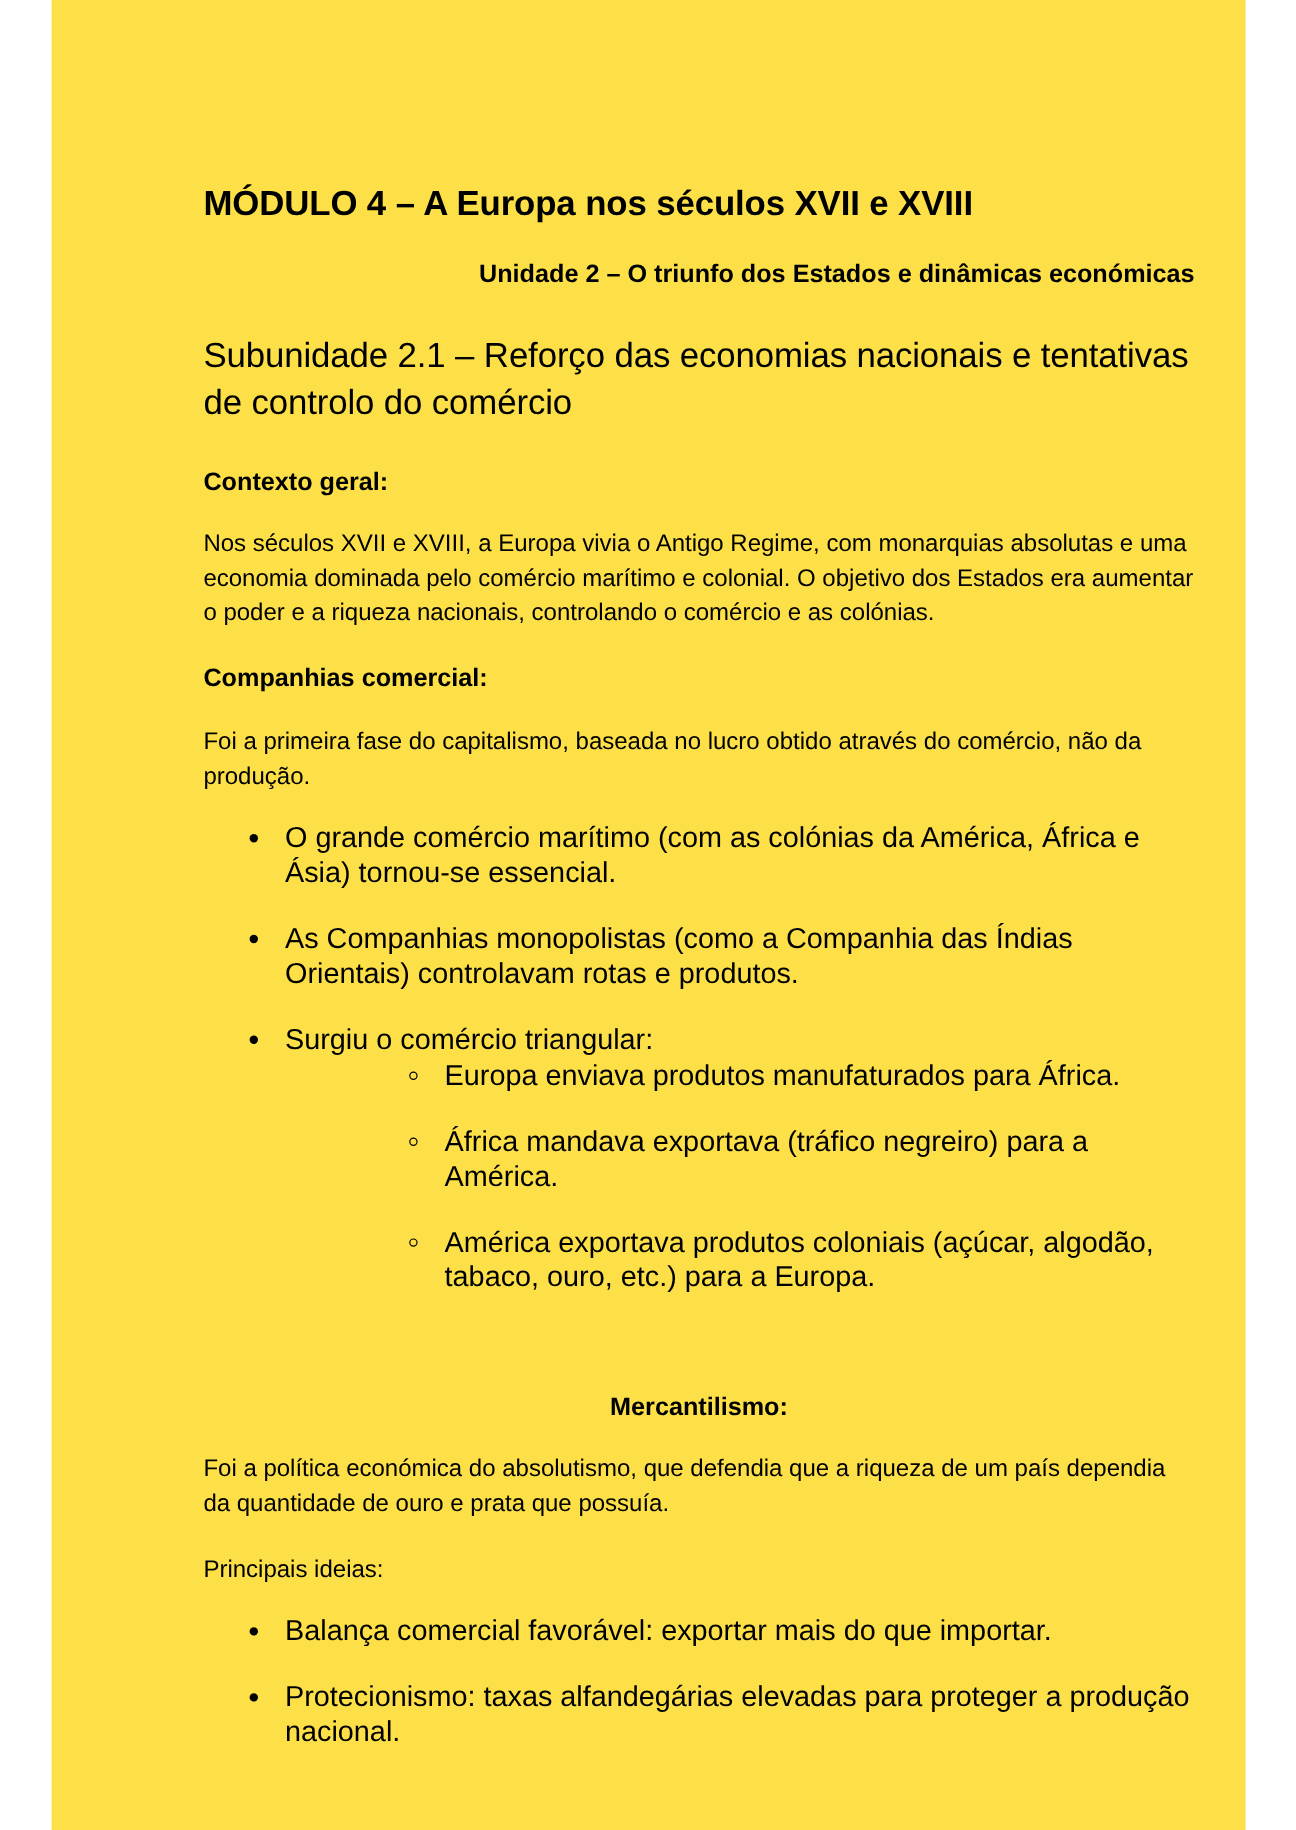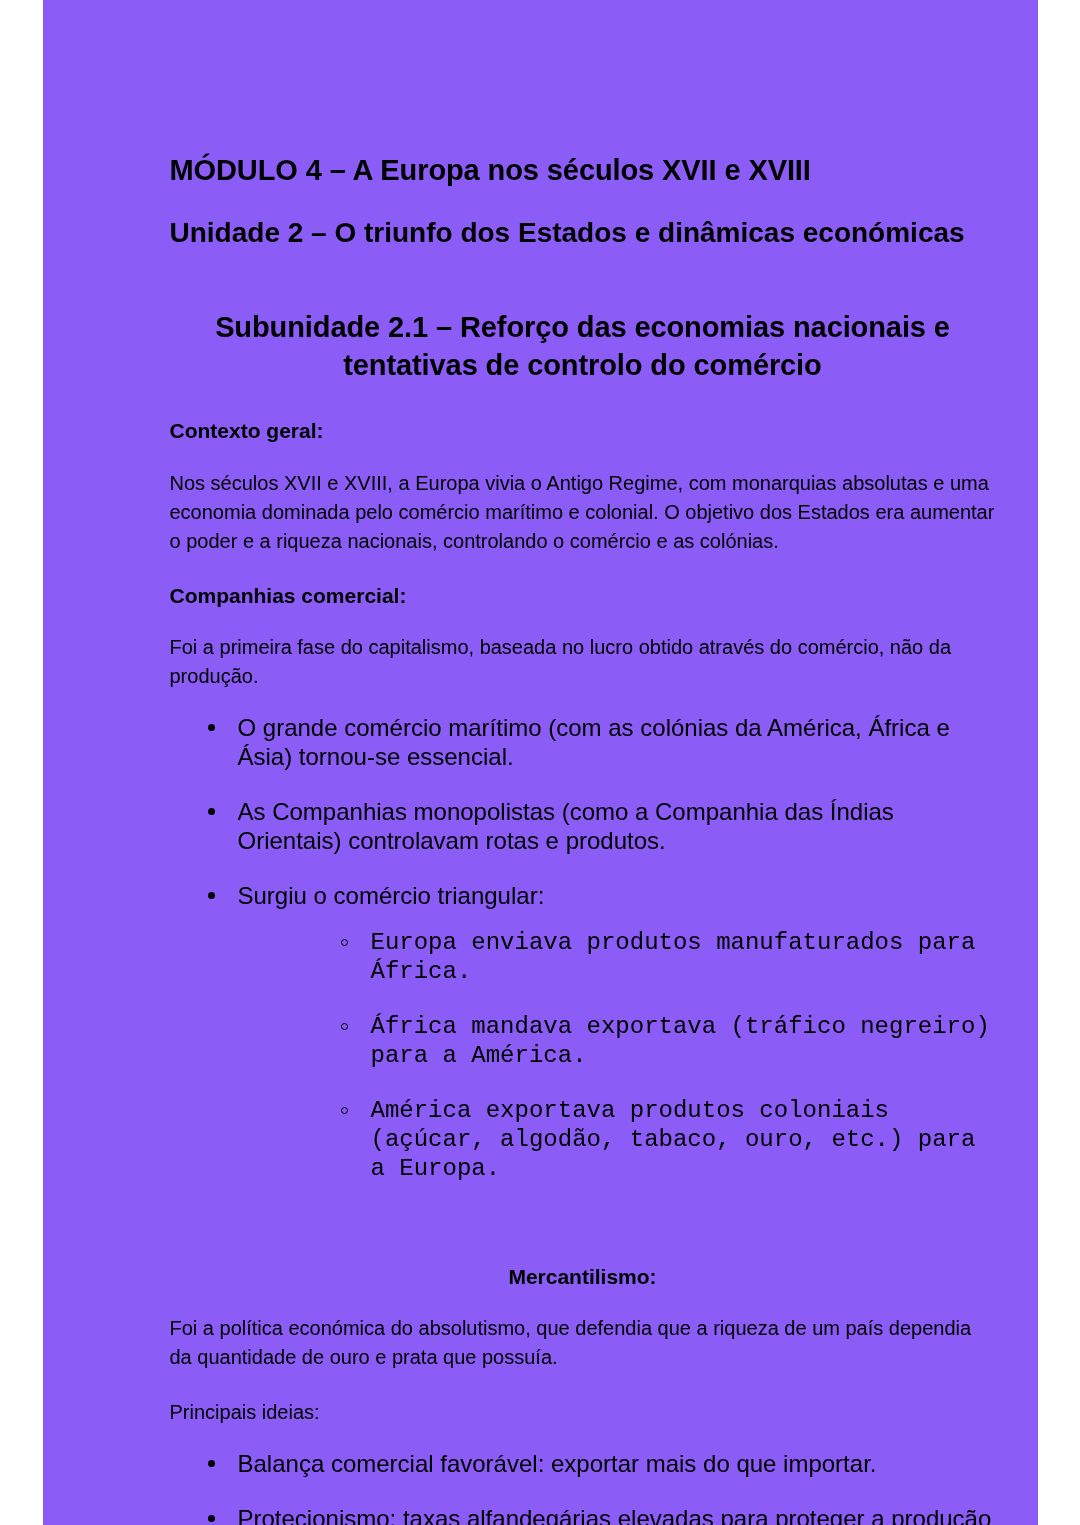--- a/index.html
+++ b/index.html
@@ -13,21 +13,21 @@
     font-family: "Liberation Sans", sans-serif;
     color: #000000;
     -webkit-font-smoothing: antialiased;
   }
 
   .page {
     position: relative;
     width: 995px;
     height: 1525px;
     margin: 0 auto;
-    background: #8b5cf6;
+    background: #fde047;
     overflow: hidden;
     box-sizing: border-box;
   }
 
   .doc-body {
     position: absolute;
     left: 127px;
     top: 152px;
     width: 826px;
   }
@@ -35,33 +35,33 @@
   
   .h-module {
     font-size: 29px;
     font-weight: bold;
     line-height: 1.28;
     letter-spacing: -0.1px;
     margin: 0 0 26px 0;
   }
 
   .h-unit {
-    font-size: 28px;
+    font-size: 21px;
     font-weight: bold;
     line-height: 1.3;
-    margin: 0 0 56px 0;
+    margin: 0 0 36px 0;
+    text-align: right;
   }
 
   .h-subunit {
     font-size: 29px;
-    font-weight: bold;
+    font-weight: normal;
     line-height: 1.34;
     letter-spacing: -0.1px;
     margin: 0 0 32px 0;
-    text-align: center;
   }
 
   .h-section {
     font-size: 21px;
     font-weight: bold;
     line-height: 1.3;
     margin: 0 0 24px 0;
   }
 
   .h-section.spaced-top {
@@ -86,22 +86,21 @@
     list-style: none;
     margin: 0;
     padding: 0;
   }
 
   .bullets.level1 {
     margin-top: 6px;
   }
 
   .bullets.level2 {
-    margin-top: 18px;
-    font-family: Liberation Mono, monospace;
+    margin-top: 1px;
   }
 
   .bullet-item {
     position: relative;
     font-size: 24px;
     line-height: 29px;
     margin-bottom: 26px;
   }
 
   .bullet-item:last-child {

